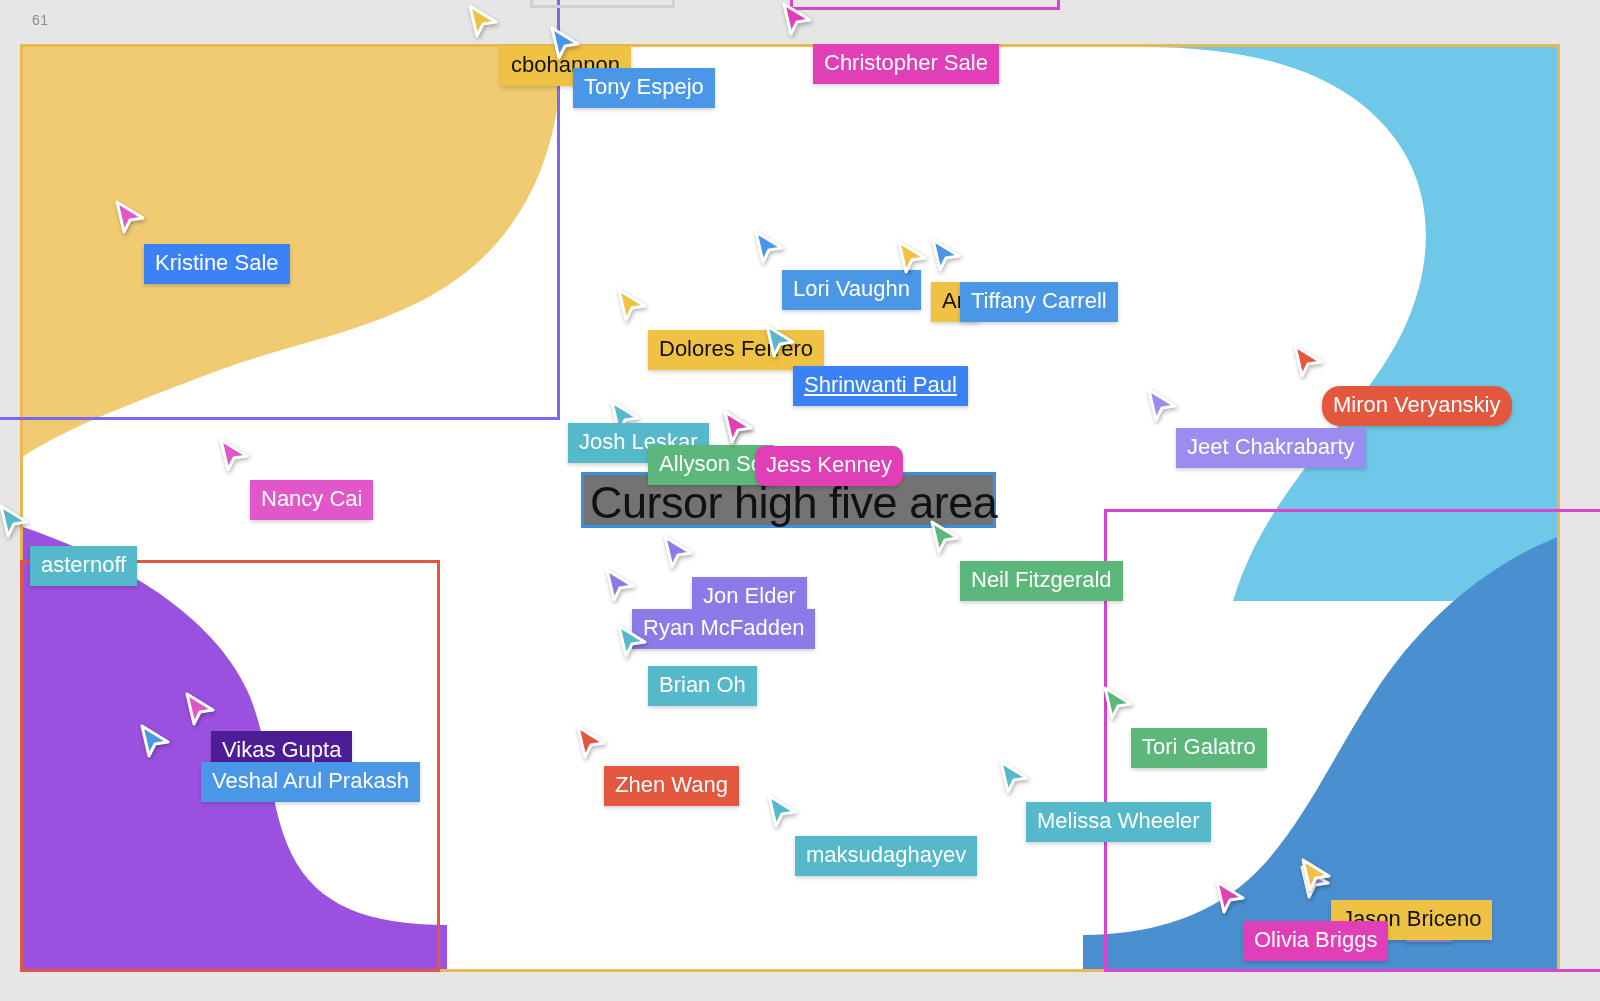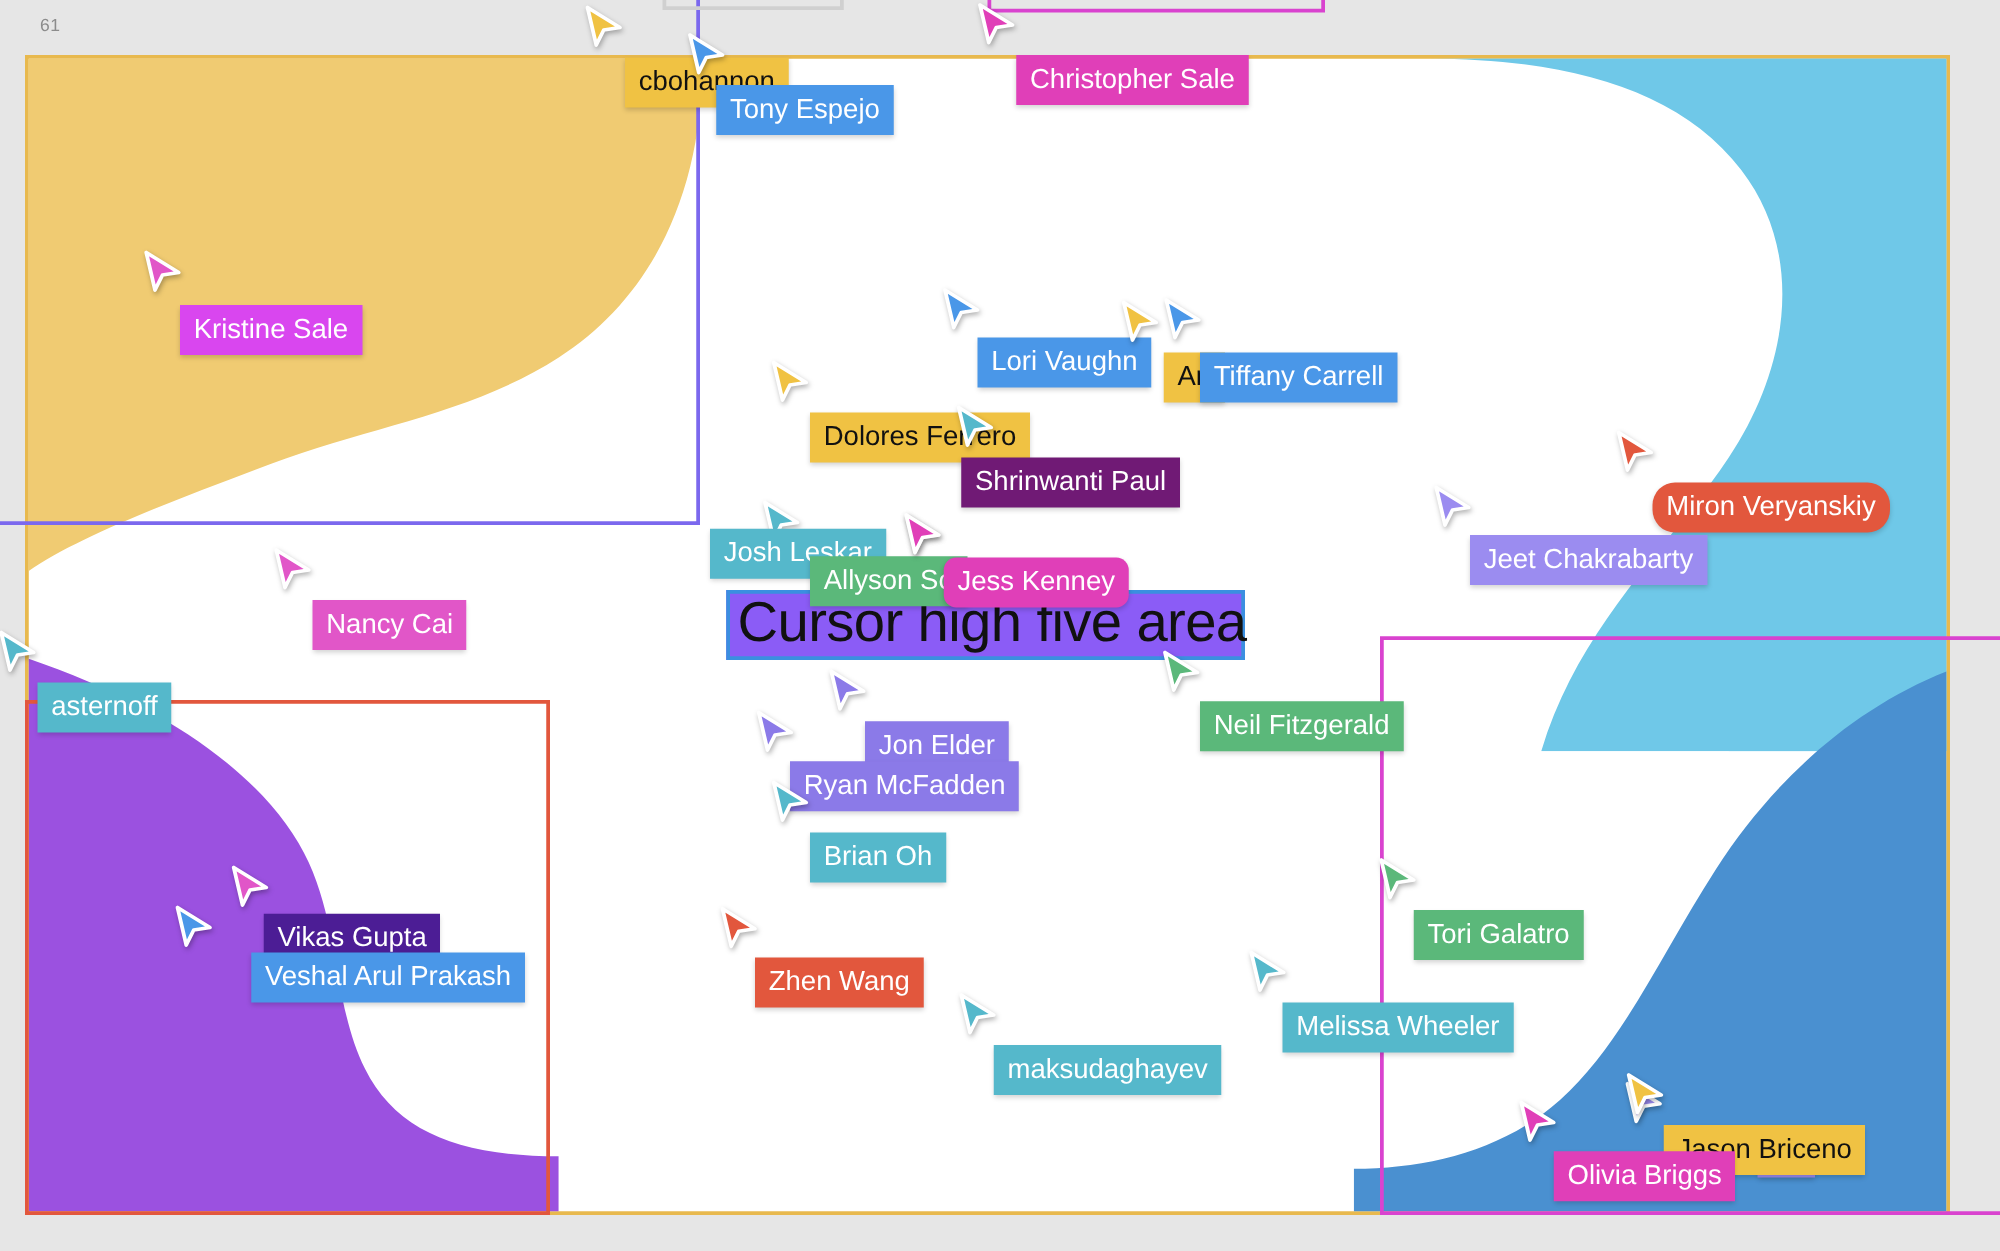--- a/index.html
+++ b/index.html
@@ -62,22 +62,22 @@
     filter:drop-shadow(1px 2px 2px rgba(0,0,0,.30));
     pointer-events:none;
   }
   .cursor svg{display:block;width:40px;height:40px;}
 
   
   .text-obj{
     position:absolute;
     border:3px solid #3b8fe0;
     box-sizing:border-box;
-    background:#8b5cf6;
-    display:flex;align-items:flex-start;
+    background:#737373;
+    display:flex;align-items:flex-end;
     padding:0 6px;
   }
   .text-obj span{
     font-size:45px;
     font-weight:400;
     color:#111111;
     letter-spacing:-0.5px;
     white-space:nowrap;
     line-height:1;
   }
@@ -133,21 +133,21 @@
   <div class="text-obj" style="left:581px;top:472px;width:415px;height:56px;">
     <span>Cursor high five area</span>
   </div>
 
   <div id="collab-layer">
       <div class="cursor" style="left: 110px; top: 198px;">
         <svg viewBox="0 0 40 40" xmlns="http://www.w3.org/2000/svg">
           <path d="M7 4 L33 20 L20 22 L14 34 Z" fill="#e156c8" stroke="#ffffff" stroke-width="3" stroke-linejoin="round"></path>
         </svg>
       </div>
-      <div class="tag" style="left: 144px; top: 244px; background: #d946ef;">Kristine Sale</div>
+      <div class="tag" style="left: 144px; top: 244px; background: #3b82f6;">Kristine Sale</div>
       <div class="cursor" style="left: 463px; top: 2px;">
         <svg viewBox="0 0 40 40" xmlns="http://www.w3.org/2000/svg">
           <path d="M7 4 L33 20 L20 22 L14 34 Z" fill="#f0c243" stroke="#ffffff" stroke-width="3" stroke-linejoin="round"></path>
         </svg>
       </div>
       <div class="tag dark" style="left: 500px; top: 46px; background: rgb(240, 194, 67);">cbohannon</div>
       <div class="cursor" style="left: 545px; top: 24px;">
         <svg viewBox="0 0 40 40" xmlns="http://www.w3.org/2000/svg">
           <path d="M7 4 L33 20 L20 22 L14 34 Z" fill="#4a97e8" stroke="#ffffff" stroke-width="3" stroke-linejoin="round"></path>
         </svg>
@@ -181,21 +181,21 @@
         <svg viewBox="0 0 40 40" xmlns="http://www.w3.org/2000/svg">
           <path d="M7 4 L33 20 L20 22 L14 34 Z" fill="#f0c243" stroke="#ffffff" stroke-width="3" stroke-linejoin="round"></path>
         </svg>
       </div>
       <div class="tag dark" style="left: 648px; top: 330px; background: rgb(240, 194, 67);">Dolores Ferrero</div>
       <div class="cursor" style="left: 760px; top: 322px;">
         <svg viewBox="0 0 40 40" xmlns="http://www.w3.org/2000/svg">
           <path d="M7 4 L33 20 L20 22 L14 34 Z" fill="#55b8cb" stroke="#ffffff" stroke-width="3" stroke-linejoin="round"></path>
         </svg>
       </div>
-      <div class="tag" style="left: 769px; top: 366px; background: #701a75;">Shrinwanti Paul</div>
+      <div class="tag" style="left: 793px; top: 366px; background: #3b82f6; text-decoration: underline;">Shrinwanti Paul</div>
       <div class="cursor" style="left: 1288px; top: 342px;">
         <svg viewBox="0 0 40 40" xmlns="http://www.w3.org/2000/svg">
           <path d="M7 4 L33 20 L20 22 L14 34 Z" fill="#e2573d" stroke="#ffffff" stroke-width="3" stroke-linejoin="round"></path>
         </svg>
       </div>
       <div class="tag" style="left: 1322px; top: 386px; background: rgb(226, 87, 61); border-radius: 18px;">Miron Veryanskiy</div>
       <div class="cursor" style="left: 1142px; top: 386px;">
         <svg viewBox="0 0 40 40" xmlns="http://www.w3.org/2000/svg">
           <path d="M7 4 L33 20 L20 22 L14 34 Z" fill="#9b8cf0" stroke="#ffffff" stroke-width="3" stroke-linejoin="round"></path>
         </svg>

